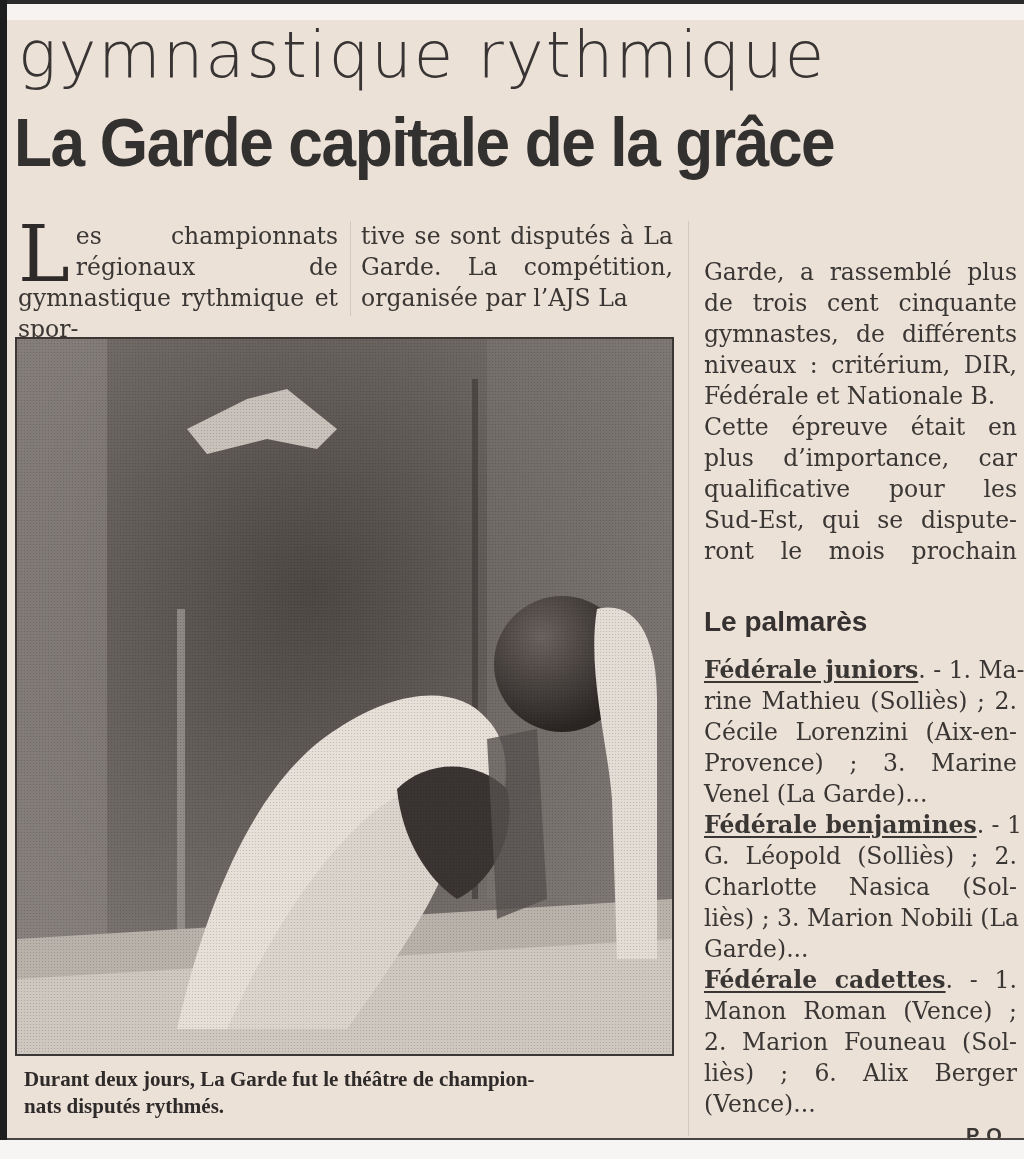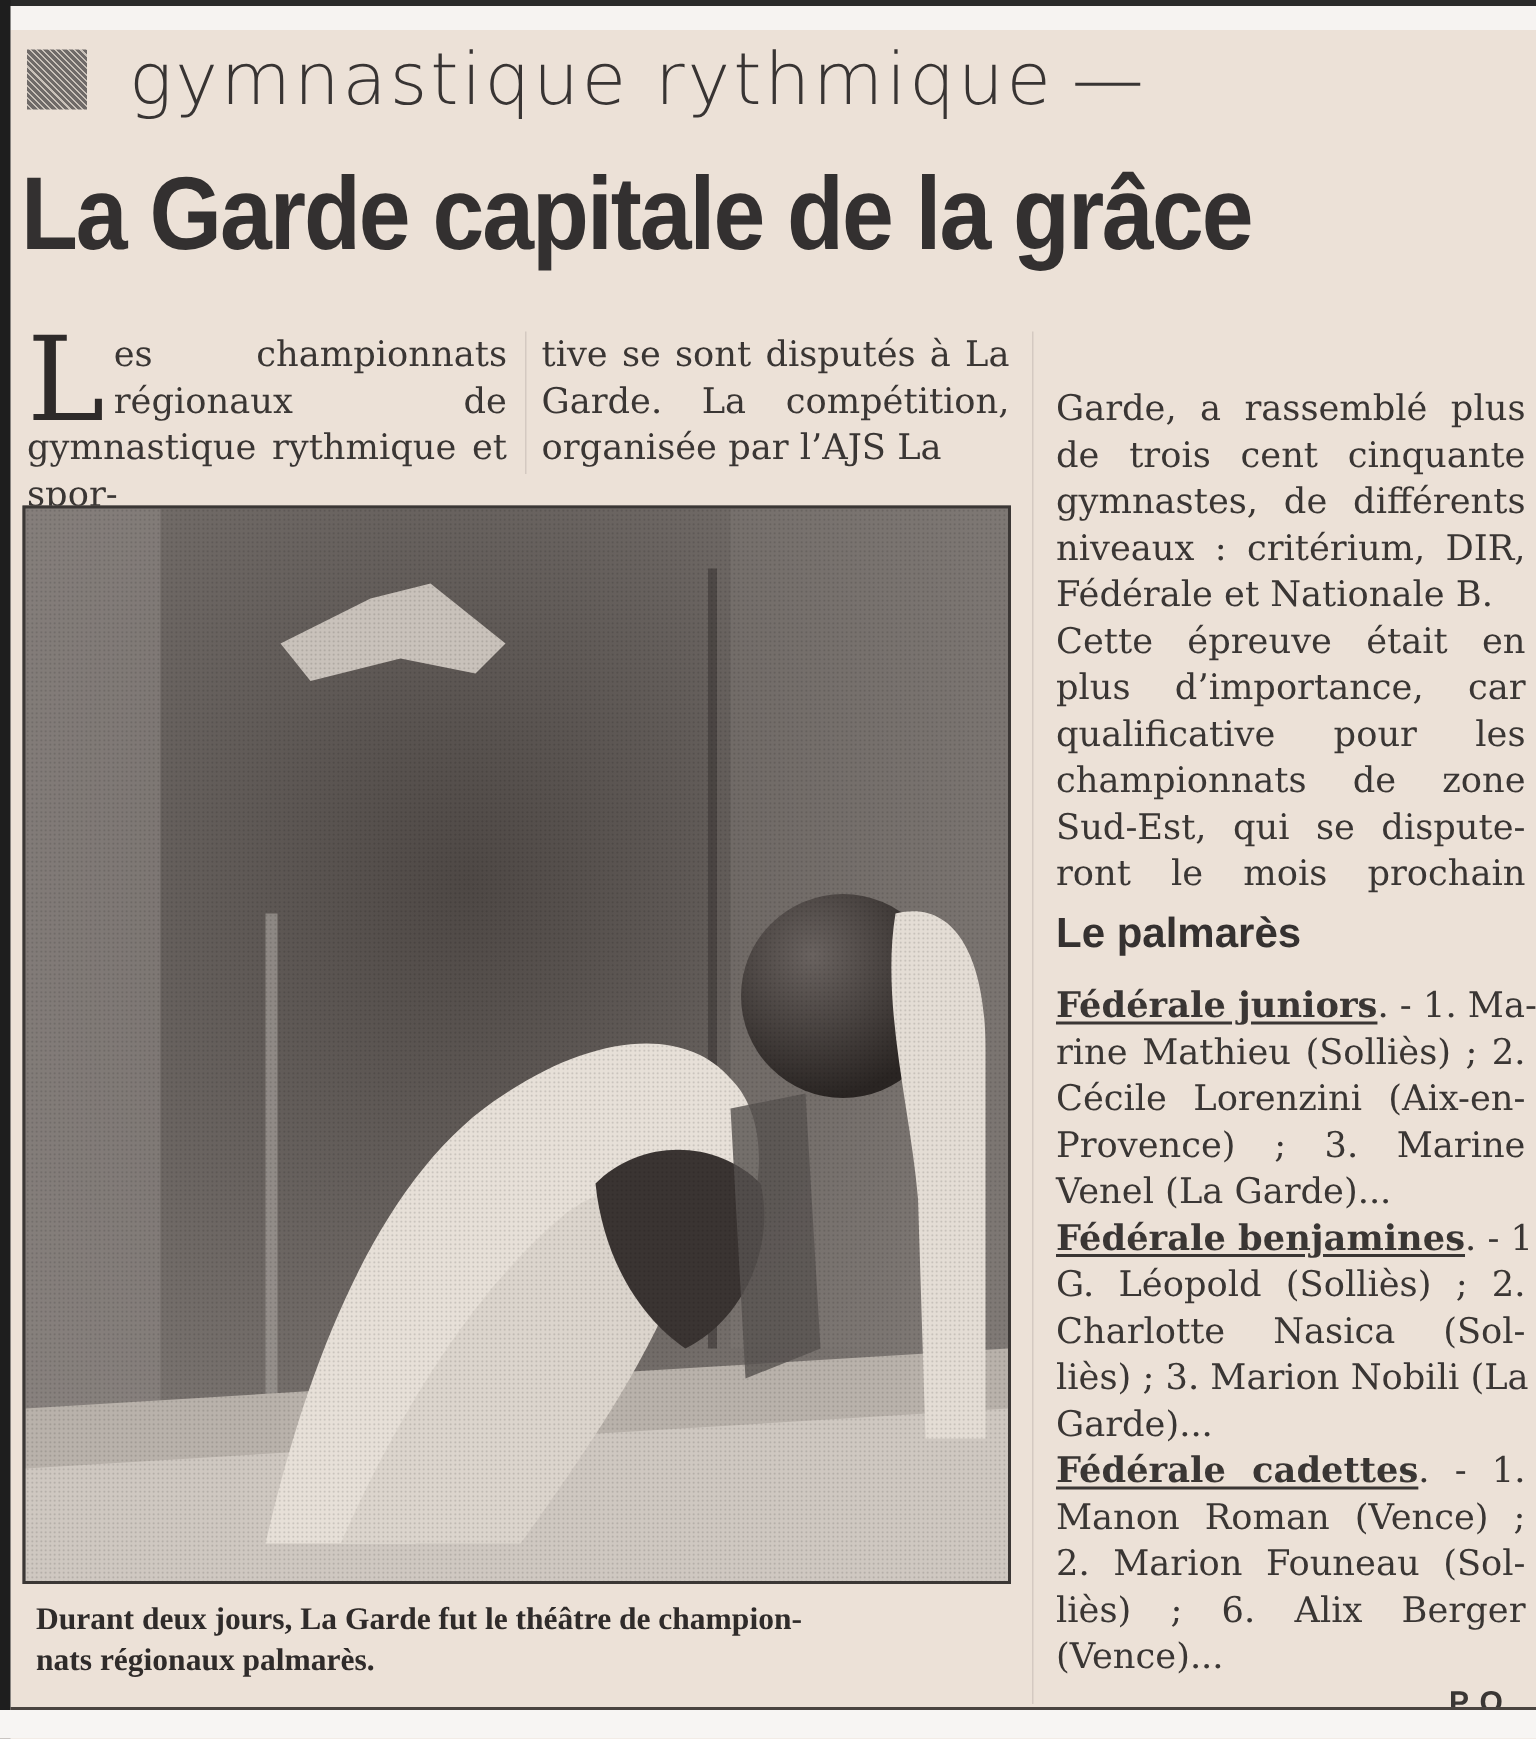--- a/index.html
+++ b/index.html
@@ -13,22 +13,22 @@
   .left-edge { position:absolute; left:0; top:0; width:7px; height:1159px; background:#1e1e1e; }
   .paper {
     position:absolute; left:7px; top:20px; width:1017px; height:1124px;
     background:#ece1d7;
   }
   .scan-bottom { position:absolute; left:0; top:1140px; width:1024px; height:19px; background:#f7f5f3; }
   .bottom-rule { position:absolute; left:7px; top:1138px; width:1017px; height:3px; background:#4a4440; }
 
   .kicker {
     position:absolute; left:18px; top:18px; height:70px; display:flex; align-items:center;
-    font-family:"DejaVu Sans", sans-serif; font-weight:300; font-size:48px; color:#383433;
-    letter-spacing:2px; white-space:nowrap;
+    font-family:"DejaVu Sans", sans-serif; font-weight:300; font-size:64px; color:#383433;
+    letter-spacing:2px; white-space:nowrap;flex-direction:column;
   }
   .kicker-square {
     width:40px; height:40px; margin-right:28px;
     background:repeating-linear-gradient(45deg,#6f6a68 0 2px,#c9c1b9 2px 3px);
   }
   .kicker-dash { margin-left:12px; }
 
   .headline {
     position:absolute; left:14px; top:103px;
     font-family:"Liberation Sans", sans-serif; font-weight:700; font-size:69px; color:#333030;
@@ -99,21 +99,20 @@
 
 <div class="col right-col">
   <span class="line">Garde, a rassemblé plus</span>
   <span class="line">de trois cent cinquante</span>
   <span class="line">gymnastes, de différents</span>
   <span class="line">niveaux : critérium, DIR,</span>
   <span class="line last">Fédérale et Nationale B.</span>
   <span class="line">Cette épreuve était en</span>
   <span class="line">plus d’importance, car</span>
   <span class="line">qualificative pour les</span>
-  <span class="line">championnats de zone</span>
   <span class="line">Sud-Est, qui se dispute-</span>
   <span class="line">ront le mois prochain</span>
 </div>
 
 <div class="palmares-title">Le palmarès</div>
 
 <div class="palmares">
   <span class="line"><span class="cat">Fédérale juniors</span><span>. - 1. Ma-</span></span>
   <span class="line">rine Mathieu (Solliès) ; 2.</span>
   <span class="line">Cécile Lorenzini (Aix-en-</span>
@@ -160,21 +159,21 @@
     <path d="M210 690 C250 600 300 520 360 470 C400 440 440 450 440 500 C420 560 380 620 330 690 Z" fill="#dcd5cd"></path>
     <path d="M580 270 C620 260 640 300 640 360 L640 620 L600 620 L595 460 C590 400 570 330 580 270 Z" fill="#e4ddd5"></path>
     <path d="M380 450 C410 420 460 420 490 450 C500 490 480 540 440 560 C410 540 385 500 380 450 Z" fill="#3a3432"></path>
     <path d="M470 400 L520 390 L530 560 L480 580 Z" fill="#585250" opacity="0.8"></path>
     <rect width="655" height="715" fill="url(#halftone)"></rect>
   </svg>
 </div>
 
 <div class="caption">
   <div class="bold">Durant deux jours, La Garde fut le théâtre de champion-</div>
-  <div class="bold">nats régionaux palmarès.</div>
+  <div class="bold">nats disputés rythmés.</div>
 </div>
 
 <div class="col-divider" style="left:350px; top:221px; height:95px;"></div>
 <div class="col-divider" style="left:688px; top:221px; height:915px;"></div>
 
 <div class="caption-rule"></div>
 <div class="bottom-rule"></div>
 <div class="signature">P.O.</div>
 <div class="scan-bottom"></div>
 

